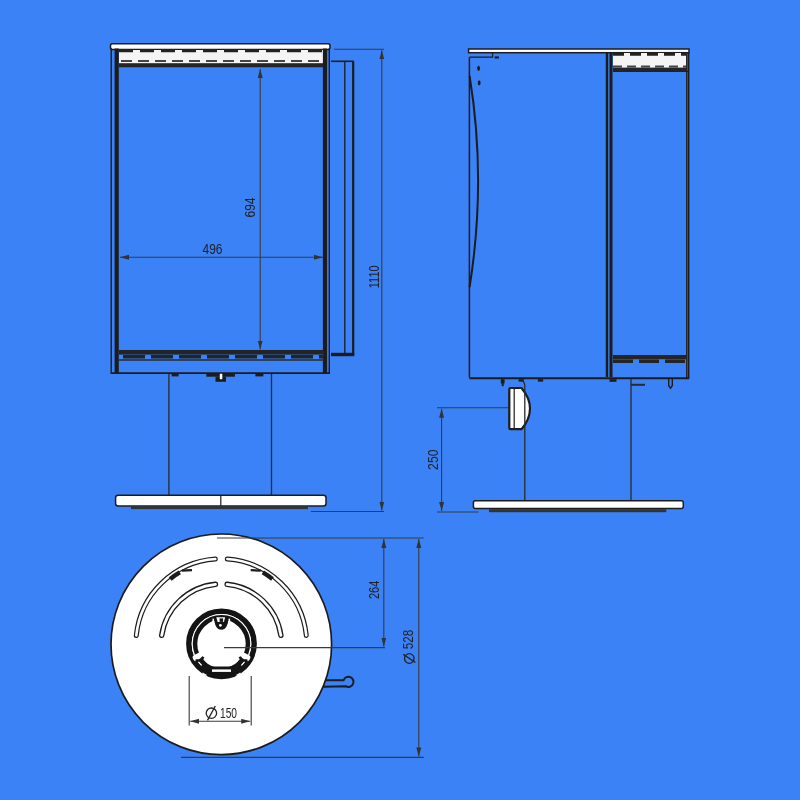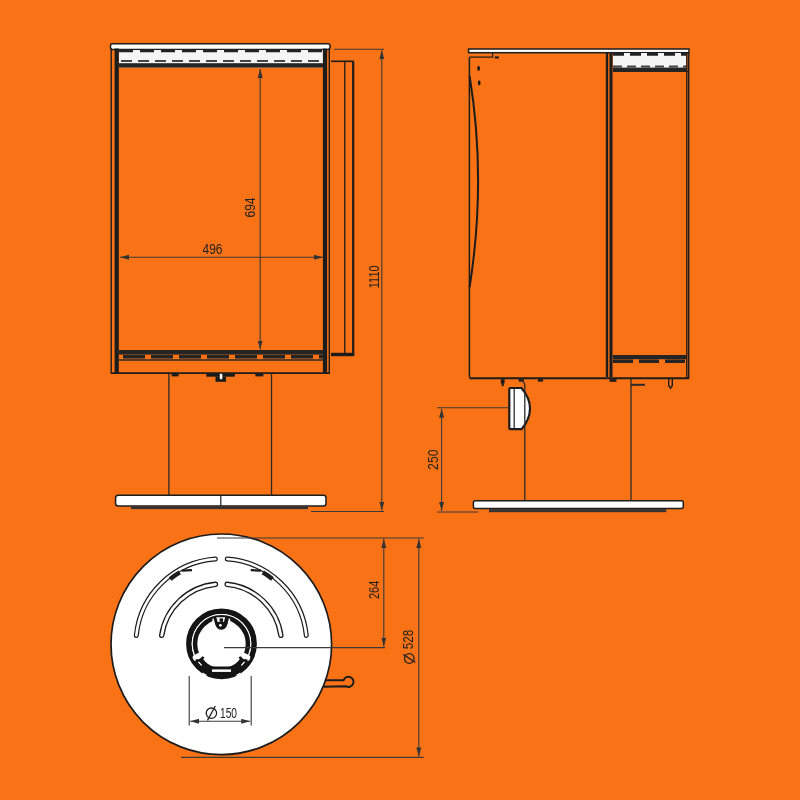--- a/index.html
+++ b/index.html
@@ -1,16 +1,16 @@
 <!DOCTYPE html>
 <html><head>
 <meta charset="utf-8">
 <style>
 html,body{margin:0;padding:0;background:#fff;}
-#page{width:800px;height:800px;position:relative;background:#f97316;overflow:hidden;}
+#page{width:800px;height:800px;position:relative;background:#3b82f6;overflow:hidden;}
 svg{position:absolute;top:0;left:0;}
 text{font-family:"Liberation Sans",sans-serif;fill:#222;}
 </style>
 </head>
 <body>
 <div id="page">
 <svg width="800" height="800" viewBox="0 0 800 800">
 <defs>
 <marker id="au" markerWidth="10" markerHeight="5.6" refX="9" refY="2.8" orient="auto-start-reverse" markerUnits="userSpaceOnUse">
           <path d="M0,0.3 L9,2.8 L0,5.3 z" fill="#333"></path>

